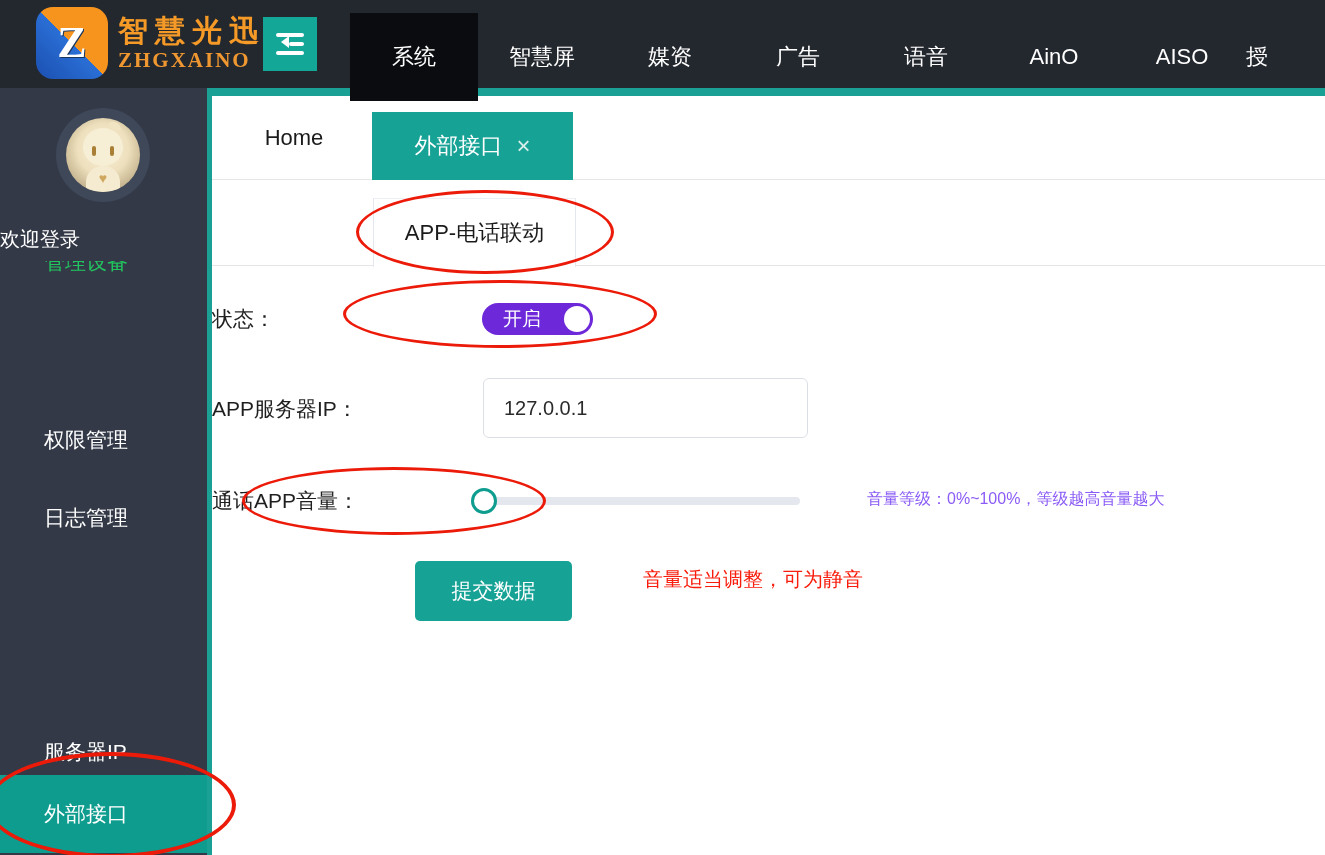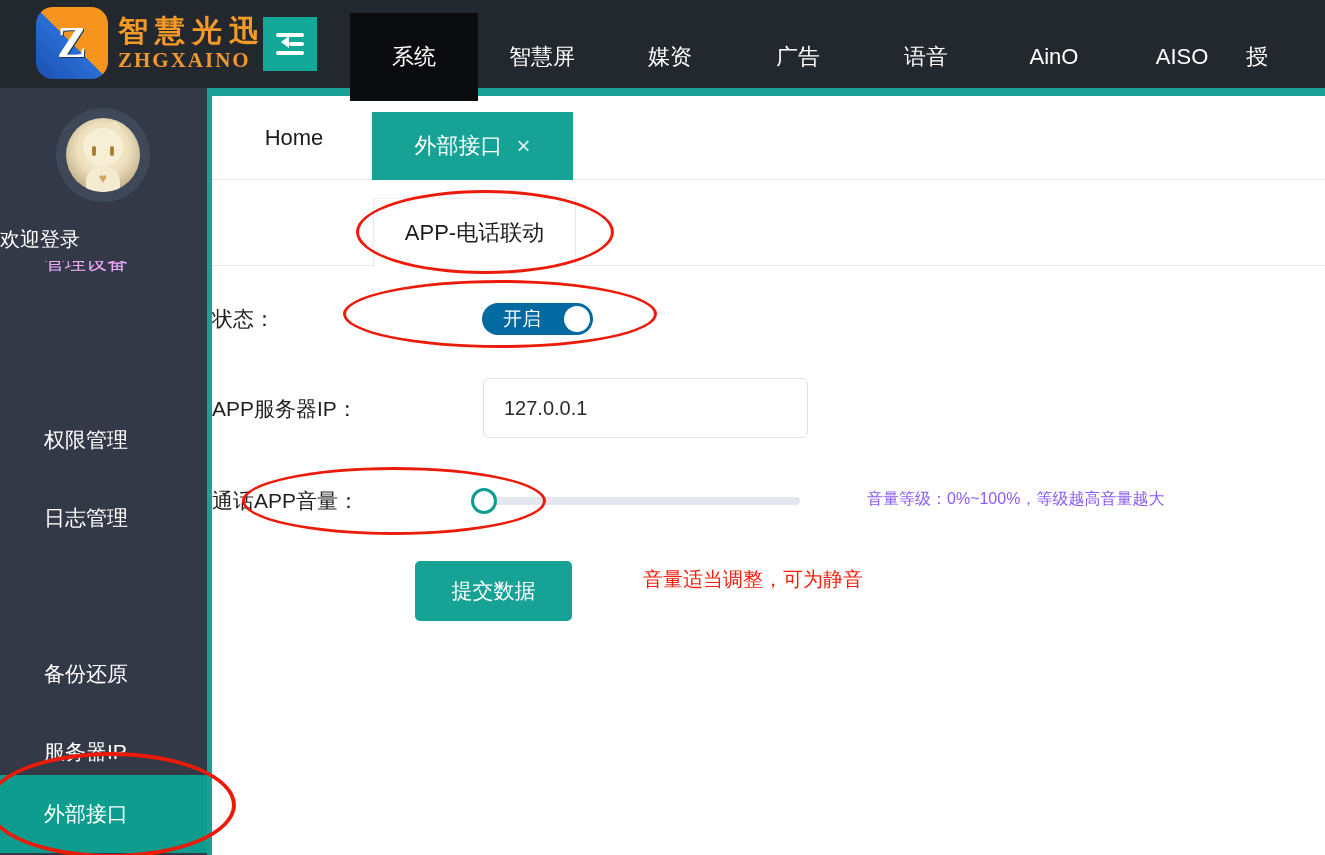--- a/index.html
+++ b/index.html
@@ -49,21 +49,21 @@
     background:#f7eed6; }
   .av-sprout { position:absolute; left:44px; top:3px; width:10px; height:10px; background:#f1e4c2;
     border-radius:0 80% 0 80%; transform:rotate(-15deg); }
   .av-eye { position:absolute; top:28px; width:4px; height:10px; border-radius:2px; background:#a97f35; }
   .av-eye.l { left:26px; } .av-eye.r { left:44px; }
   .av-body { position:absolute; left:20px; top:48px; width:34px; height:26px; border-radius:16px 16px 0 0;
     background:#f5ebd0; text-align:center; }
   .av-heart { color:#cfa75f; font-size:14px; line-height:24px; }
   .welcome { position:absolute; left:0; top:138px; width:207px; text-align:left; color:#fff; font-size:20px; }
   .menu-clip { position:absolute; left:44px; top:173px; height:25px; overflow:hidden; cursor:pointer; }
-  .menu-clip span { display:block; margin-top:-13px; color:#f0abfc; font-size:21px; }
+  .menu-clip span { display:block; margin-top:-13px; color:#22c55e; font-size:21px; }
   .menu-item { position:absolute; left:0; width:207px; height:78px; line-height:78px; padding-left:44px;
     color:#fff; font-size:21px; cursor:pointer; }
   .menu-item.active { background:#0d9c8d; }
 
   
   .content-accent { position:absolute; left:207px; top:88px; width:5px; height:767px; background:#1aa094; z-index:4; }
 
   
   .main { position:absolute; left:212px; top:96px; width:1113px; height:759px; background:#fff; }
   .tabbar1 { position:absolute; left:0; top:0; width:1113px; height:84px; border-bottom:1px solid #e6e6e6; }
@@ -79,21 +79,21 @@
     border-left:1px solid #e4e7ed; border-right:1px solid #e4e7ed; border-top:1px solid #eceff4;
     color:#1b1b1b; font-size:22px; display:flex; align-items:center; justify-content:center;
     cursor:pointer; z-index:2; }
 
   .form-label { position:absolute; left:0; width:250px; text-align:left; color:#1f1f1f; font-size:21px; line-height:32px; }
   .lbl-status { top:207px; }
   .lbl-ip { top:297px; }
   .lbl-volume { top:389px; }
 
   .toggle { position:absolute; left:270px; top:207px; width:111px; height:32px; border-radius:16px;
-    background:#0369a1; cursor:pointer; }
+    background:#6d28d9; cursor:pointer; }
   .toggle-text { position:absolute; left:21px; top:0; color:#fff; font-size:19px; line-height:32px; }
   .toggle-knob { position:absolute; right:3px; top:3px; width:26px; height:26px; border-radius:50%; background:#fff; }
 
   .ip-input { position:absolute; left:271px; top:282px; width:325px; height:60px; border:1px solid #dcdfe6;
     border-radius:6px; font-size:20px; color:#2b2b2b; padding-left:20px;
     font-family:"Liberation Sans","DejaVu Sans",sans-serif; outline:none; }
 
   .slider-track { position:absolute; left:271px; top:401px; width:317px; height:8px; background:#e4e7ed;
     border-radius:4px; cursor:pointer; }
   .slider-knob { position:absolute; left:259px; top:392px; width:26px; height:26px; border-radius:50%;
@@ -158,21 +158,20 @@
         <div class="av-eye r"></div>
         <div class="av-body"><span class="av-heart">♥</span></div>
       </div>
     </div>
     <div class="welcome">欢迎登录</div>
     <div class="menu-clip">
       <span>管理设备</span>
     </div>
     <div class="menu-item" style="top:313px">权限管理</div>
     <div class="menu-item" style="top:391px">日志管理</div>
-    <div class="menu-item" style="top:547px">备份还原</div>
     <div class="menu-item" style="top:625px">服务器IP</div>
     <div class="menu-item" style="top:703px">定时任务</div>
     <div class="menu-item active" style="top:687px">外部接口</div>
   </div>
   <div class="content-accent"></div>
 
   <div class="main">
     <div class="tabbar1"></div>
     <div class="tab-home">Home</div>
     <div class="tab-active">

